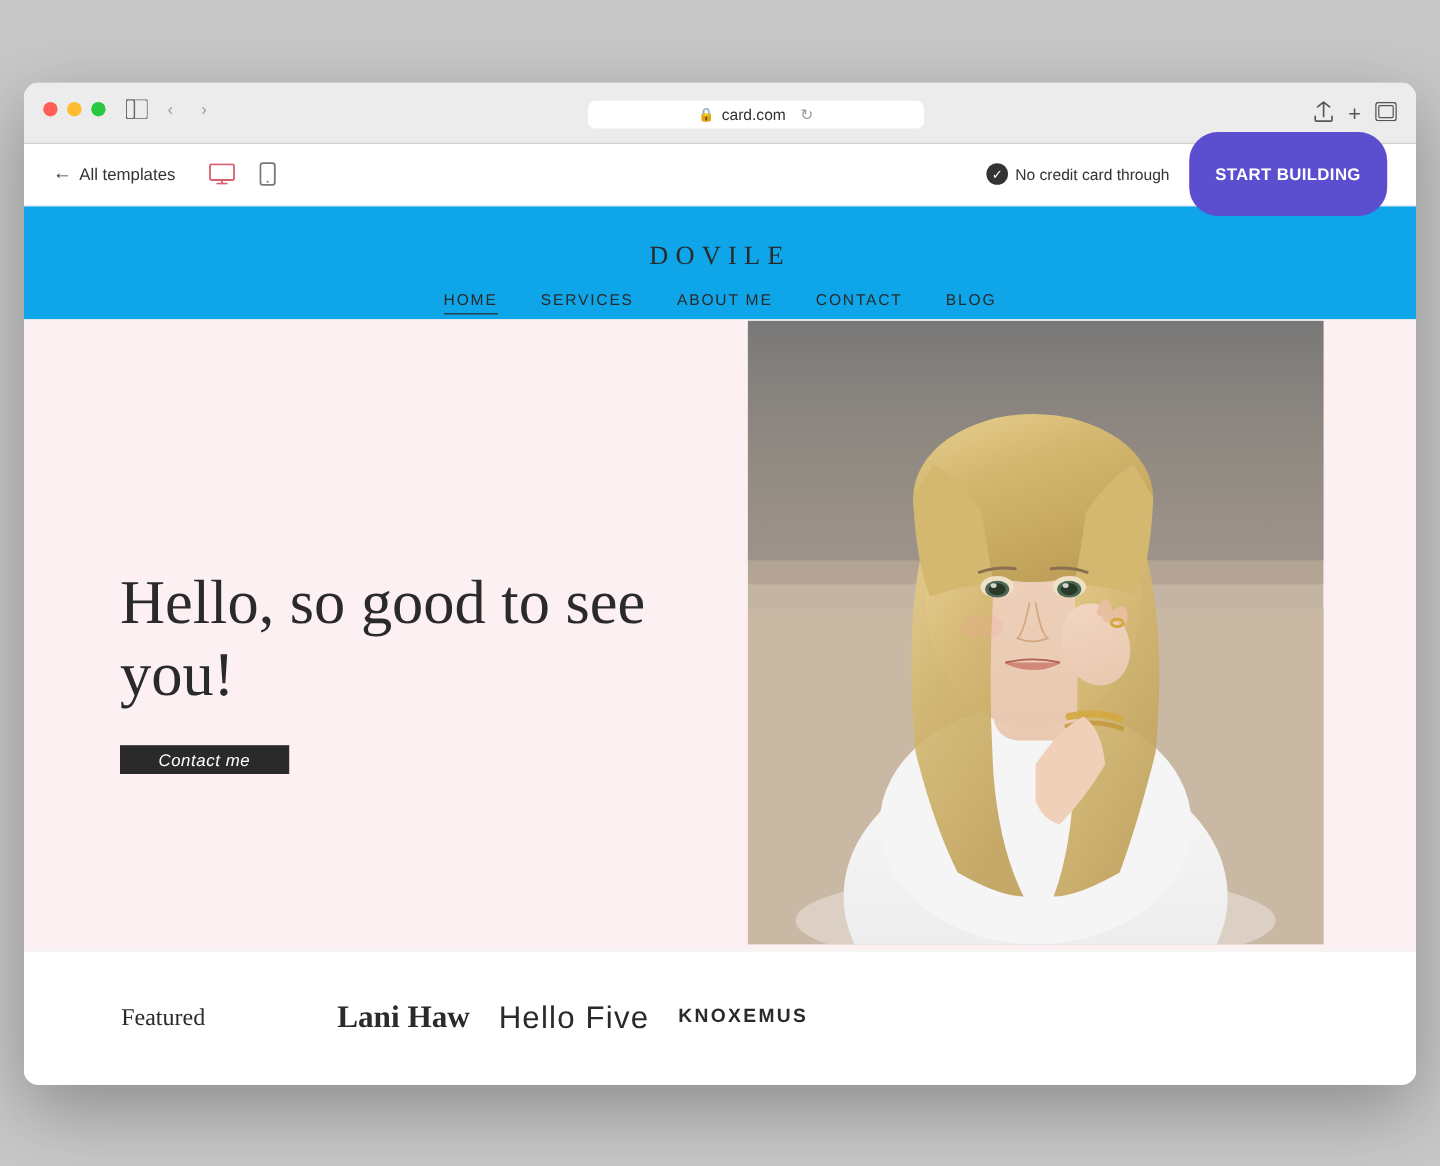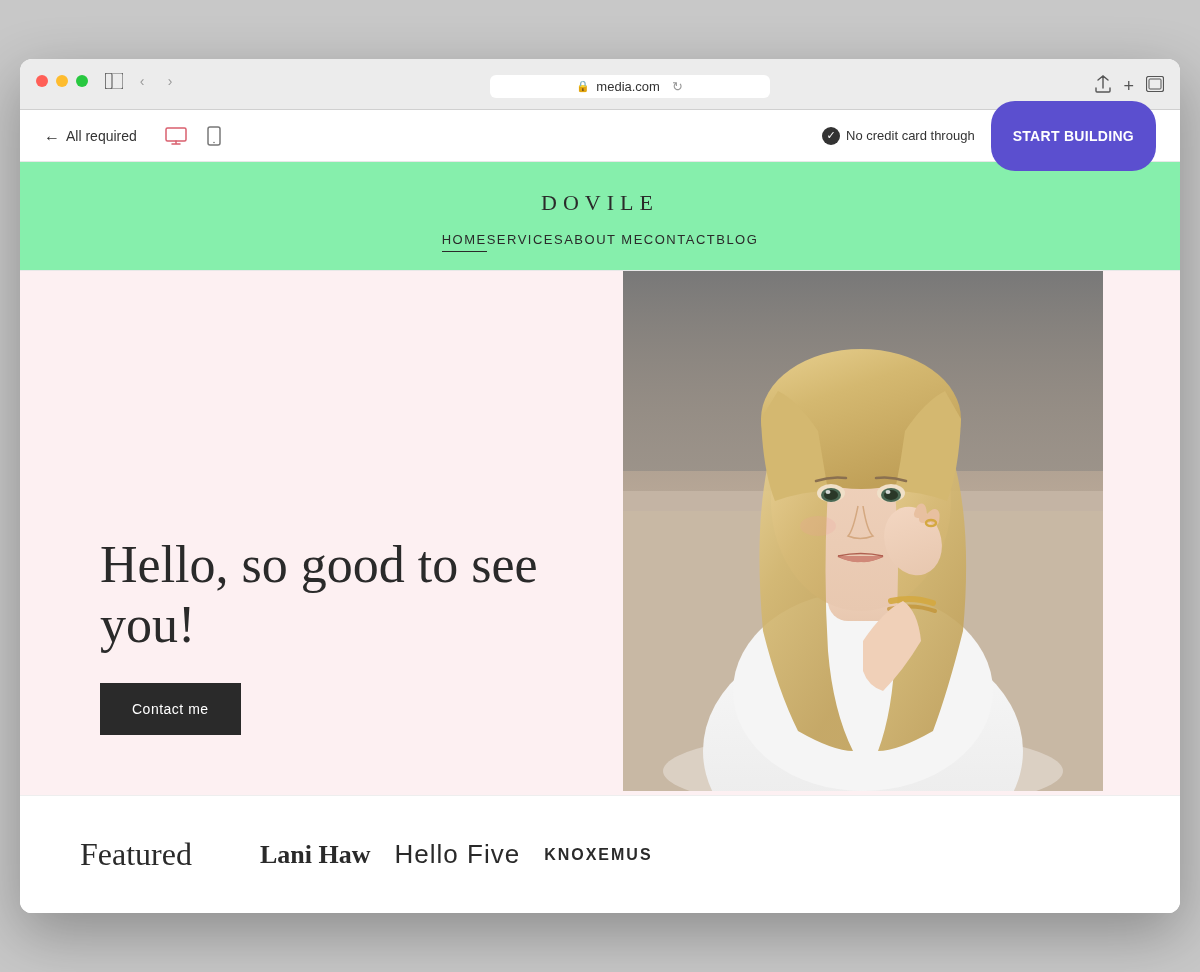--- a/index.html
+++ b/index.html
@@ -179,36 +179,37 @@
 
     
     .website-preview {
       background: #fff;
     }
 
     
     .site-header {
       text-align: center;
       padding: 28px 0 0;
-      background: #86efac;
+      background: #0ea5e9;
     }
 
     .site-brand {
       font-size: 22px;
       letter-spacing: 6px;
       font-weight: 400;
       color: #2a2a2a;
       font-family: Georgia, serif;
       margin-bottom: 16px;
     }
 
     .site-nav {
       display: flex;
       justify-content: center;
-      padding-bottom: 18px;
+      gap: 36px;
+      padding-bottom: 4px;
     }
 
     .nav-item {
       font-size: 13px;
       letter-spacing: 1.5px;
       color: #2a2a2a;
       cursor: pointer;
       text-transform: uppercase;
       font-weight: 400;
       padding-bottom: 4px;
@@ -225,21 +226,21 @@
       min-height: 520px;
       position: relative;
       overflow: hidden;
     }
 
     .hero-content {
       flex: 0 0 52%;
       padding: 80px 60px 60px 80px;
       display: flex;
       flex-direction: column;
-      justify-content: flex-end;
+      justify-content: center;
       margin-top: 40px;
     }
 
     .hero-title {
       font-size: 52px;
       font-family: Georgia, 'Times New Roman', serif;
       font-weight: 400;
       color: #2a2a2a;
       line-height: 1.15;
       margin-bottom: 28px;
@@ -250,50 +251,52 @@
       color: #555;
       line-height: 1.6;
       max-width: 340px;
       margin-bottom: 40px;
     }
 
     .contact-btn {
       background: #2a2a2a;
       color: #fff;
       border: none;
-      padding: 18px 32px;
+      padding: 4px 32px;
       font-size: 14px;
       cursor: pointer;
       letter-spacing: 0.5px;
       display: inline-block;
       width: fit-content;
+      font-style: italic;
     }
 
     .hero-image {
       flex: 0 0 48%;
       position: relative;
       overflow: hidden;
     }
 
     
     .featured-section {
       background: #fff;
       padding: 40px 60px;
       display: flex;
       align-items: center;
       gap: 60px;
       border-top: 1px solid #eee;
     }
 
     .featured-label {
       font-family: Georgia, serif;
-      font-size: 32px;
+      font-size: 20px;
       font-weight: 400;
       color: #2a2a2a;
       min-width: 120px;
+      margin-left: 21px;
     }
 
     .featured-logos {
       display: flex;
       gap: 24px;
       align-items: center;
     }
 
     .logo-item {
       font-size: 26px;
@@ -345,21 +348,21 @@
           </svg>
         </div>
 
         <div class="nav-btn">‹</div>
         <div class="nav-btn">›</div>
       </div>
 
       <div class="address-bar-wrapper">
         <div class="address-bar">
           <span class="lock-icon">🔒</span>
-          <span>media.com</span>
+          <span>card.com</span>
           <span style="color:#999; font-size:13px; margin-left:6px;">↻</span>
         </div>
       </div>
 
       <div class="browser-actions">
         <span class="action-btn">
           <svg width="16" height="18" viewBox="0 0 16 18" fill="none">
             <path d="M8 1v12M3 5l5-4 5 4M1 13v3a1 1 0 001 1h12a1 1 0 001-1v-3" stroke="#555" stroke-width="1.4" stroke-linecap="round"></path>
           </svg>
         </span>
@@ -371,21 +374,21 @@
           </svg>
         </span>
       </div>
     </div>
   </div>
 
   <div class="app-toolbar">
     <div class="toolbar-left">
       <a class="back-link">
         <span class="back-arrow">←</span>
-        <span>All required</span>
+        <span>All templates</span>
       </a>
       <div class="toolbar-device-btns">
         <div class="device-btn active" title="Desktop view">
           <svg width="22" height="18" viewBox="0 0 22 18" fill="none">
             <rect x="1" y="1" width="20" height="13" rx="1.5" stroke="#d95f6e" stroke-width="1.5"></rect>
             <path d="M7 17h8M11 14v3" stroke="#d95f6e" stroke-width="1.5" stroke-linecap="round"></path>
           </svg>
         </div>
         <div class="device-btn" title="Mobile view">
           <svg width="14" height="20" viewBox="0 0 14 20" fill="none">

